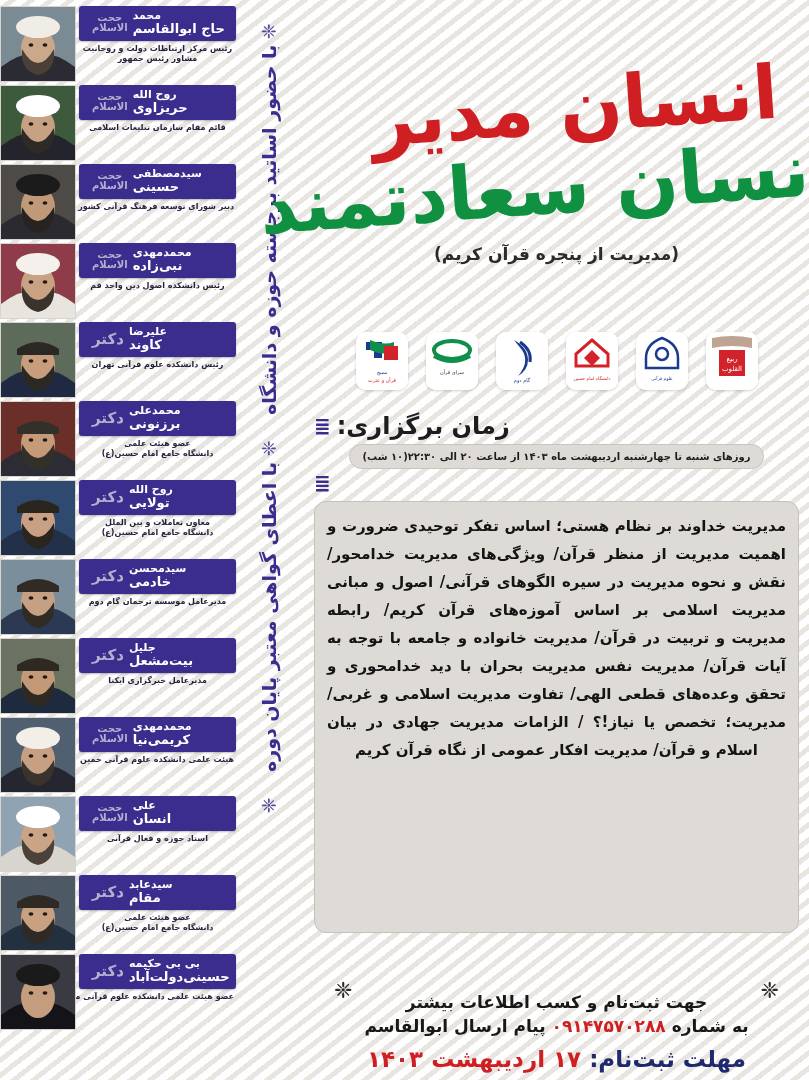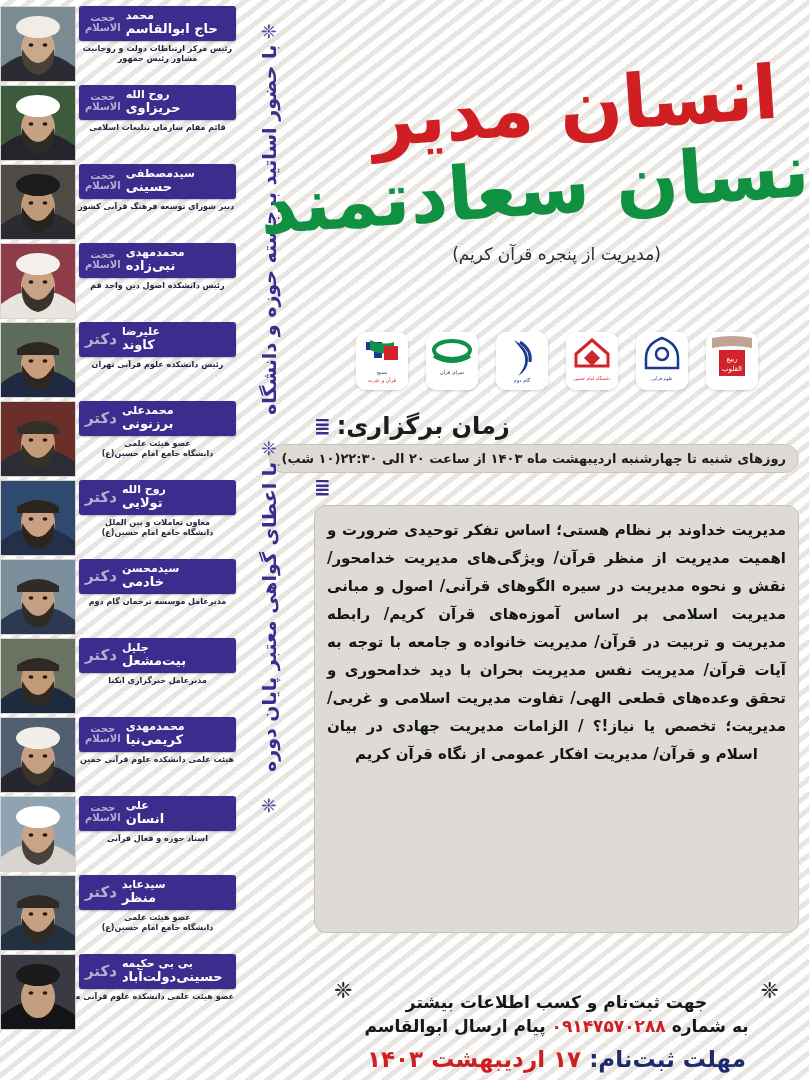--- a/index.html
+++ b/index.html
@@ -46,21 +46,21 @@
     position:absolute;inset:0;
   }
   .spk-text{
     flex:1 1 auto;padding-left:3px;
     display:flex;flex-direction:column;align-items:stretch;
     min-width:0;
   }
   .spk-namebar{
     background:#3a2d8e;
     border-radius:3px;
-    padding:3px 6px 4px 6px;
+    padding:3px 6px 4px 13px;
     display:flex;flex-direction:row-reverse;
     align-items:center;justify-content:flex-start;
     gap:5px;
     box-shadow:0 1px 2px rgba(0,0,0,.25);
     min-height:28px;
   }
   .spk-title{
     color:#b6b0cf;font-weight:bold;font-size:10px;line-height:10px;
     text-align:center;white-space:nowrap;flex:0 0 auto;
     letter-spacing:-0.3px;
@@ -119,21 +119,21 @@
   }
   .cal-line{
     font-family:"DejaVu Sans","Liberation Sans",sans-serif;
     font-weight:bold;font-size:74px;line-height:86px;
     white-space:nowrap;direction:rtl;
     text-align:center;
   }
   .cal-line.red{color:#cf1f22;transform:rotate(-4deg) translateX(18px);}
   .cal-line.green{color:#0f9141;transform:rotate(-4deg) translateX(-10px);margin-top:-6px;}
   .cal-sub{
-    font-size:17px;color:#2b2b2b;font-weight:normal;
+    font-size:17px;color:#2b2b2b;font-weight:bold;
     direction:rtl;margin-top:14px;text-align:left;
   }
   .logos{
     display:flex;flex-direction:row-reverse;
     align-items:center;justify-content:center;
     gap:8px;height:90px;margin-top:2px;
   }
   .logo{
     width:62px;height:70px;position:relative;
     display:flex;align-items:center;justify-content:center;
@@ -156,21 +156,21 @@
     letter-spacing:-1px;
   }
   .sec-title{
     color:#1d1d1d;font-weight:bold;font-size:24px;
     direction:rtl;white-space:nowrap;
   }
   .pill{
     background:#dedbd6;border:1px solid #c8c4be;
     border-radius:16px;
     padding:6px 12px;
-    font-size:13px;font-weight:bold;color:#1d1d1d;
+    font-size:10px;font-weight:bold;color:#1d1d1d;
     direction:rtl;text-align:center;white-space:nowrap;
     align-self:center;margin:0 auto;
   }
   .topics-box{
     background:#dedbd6;border:1px solid #c5c1bb;
     border-radius:12px;
     padding:10px 12px;margin-top:6px;
     color:#141414;font-size:15px;font-weight:bold;
     line-height:28px;direction:rtl;text-align:justify;
     text-align-last:center;
@@ -517,21 +517,21 @@
        <ellipse cx="44" cy="38" rx="2.4" ry="1.7" fill="#201a16"></ellipse>
      </svg>
         </div>
         <div class="spk-text">
           <div class="spk-namebar">
             <div class="spk-title">
               <span style="font-size: 15px; line-height: 17px;">دکتر</span>
             </div>
             <div class="spk-name">
               <span>سیدعابد</span>
-              <span class="n2">منظر</span>
+              <span class="n2">مقام</span>
             </div>
           </div>
           <div class="spk-desc">
             <span>عضو هیئت علمی</span>
             <span>دانشگاه جامع امام حسین(ع)</span>
           </div>
         </div>
       </div>
       <div class="spk">
         <div class="spk-photo">

